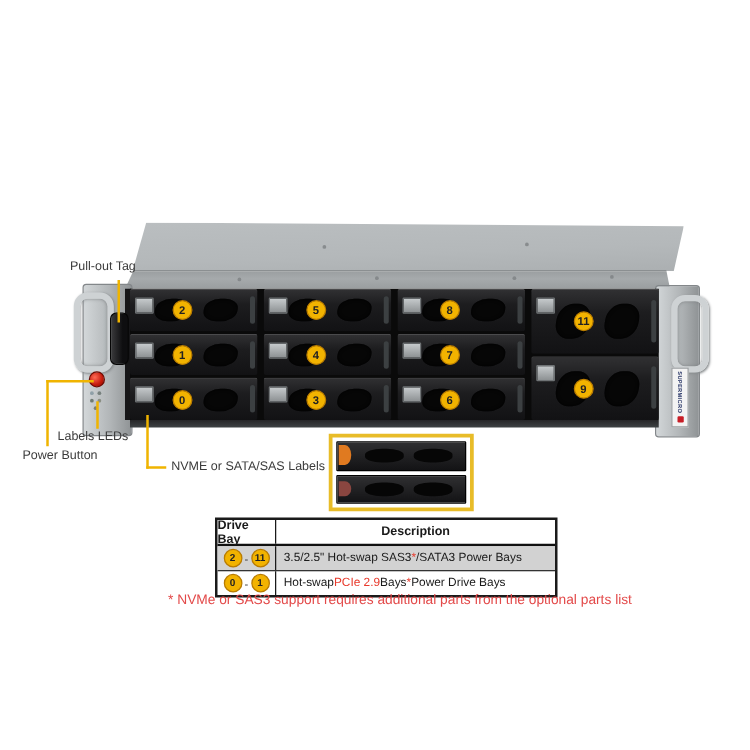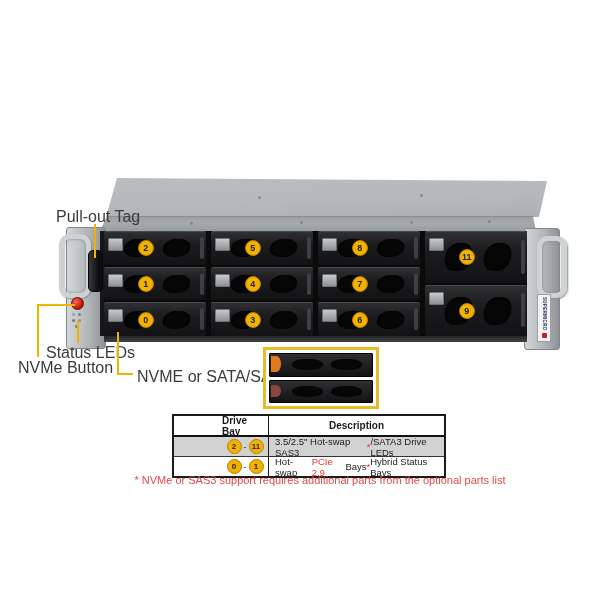--- a/index.html
+++ b/index.html
@@ -51,35 +51,35 @@
         border:1px solid #b97c00;color:#222;font-size:9px;font-weight:bold;
         display:flex;align-items:center;justify-content:center;}
   .bottom-strip{left:104px;top:336px;width:423px;height:6px;
         background:linear-gradient(#262628,#3e4244);}
   .side-gap{background:#161618;}
   .pull-tab{left:88px;top:250px;width:13px;height:40px;border-radius:5px;
         background:linear-gradient(90deg,#3a3a3c,#0e0e10 70%);border:1px solid #050505;}
 
   
   .cl{background:#f0b400;}
-  .callout-label{font-size:16px;color:#3b3b3b;white-space:nowrap;}
+  .callout-label{font-size:10px;color:#3b3b3b;white-space:nowrap;}
 
   
   .inset{left:263px;top:347px;width:104px;height:50px;border:3px solid #e8bc28;
         background:#fff;padding:3px;display:flex;flex-direction:column;gap:3px;}
   .inset-tray{flex:1;position:relative;background:linear-gradient(#2f2f31,#131315);
         border:1px solid #000;border-radius:1px;overflow:hidden;}
   .inset-wedge{position:absolute;left:1px;top:2px;width:10px;height:16px;
         border-radius:0 70% 70% 0;}
   .inset-vent{position:absolute;top:25%;height:50%;width:30%;background:#060606;
         border-radius:45%;}
 
   
   .spec-table{left:172px;top:414px;width:270px;border:2px solid #1a1a1a;background:#fff;}
-  .t-row{display:flex;height:19px;align-items:stretch;padding-left:48px;}
+  .t-row{display:flex;height:19px;align-items:stretch;}
   .t-row.header{border-bottom:2px solid #111;font-weight:bold;}
   .t-row.r1{background:#d2d2d2;border-bottom:1px solid #333;}
   .c1{width:46px;border-right:1px solid #1a1a1a;display:flex;align-items:center;
       justify-content:center;gap:2px;}
   .c2{flex:1;display:flex;align-items:center;padding-left:6px;}
   .t-row{font-size:9.5px;color:#1a1a1a;}
   .t-row.header .c1,.t-row.header .c2{justify-content:center;padding-left:0;font-size:10px;}
   .mini-badge{width:13px;height:13px;border-radius:50%;background:#f2b300;
       border:1px solid #b97c00;color:#222;font-size:8px;font-weight:bold;
       display:flex;align-items:center;justify-content:center;flex:none;}
@@ -210,24 +210,24 @@
     </div>
   <div class="abs bottom-strip"></div>
   <div class="abs pull-tab"></div>
 </div>
 
 <div class="abs cl" style="left:94px;top:224px;width:2px;height:34px;z-index:1;"></div>
 <div class="abs callout-label" style="left:56px;top:208px;">Pull-out Tag</div>
 
 <div class="abs cl" style="left:37px;top:304px;width:38px;height:2px;"></div>
 <div class="abs cl" style="left:37px;top:304px;width:2px;height:53px;"></div>
-<div class="abs callout-label" style="left:18px;top:359px;">NVMe Button</div>
+<div class="abs callout-label" style="left:18px;top:359px;">Power Button</div>
 
 <div class="abs cl" style="left:77px;top:321px;width:2px;height:22px;"></div>
-<div class="abs callout-label" style="left:46px;top:344px;">Status LEDs</div>
+<div class="abs callout-label" style="left:46px;top:344px;">Labels LEDs</div>
 
 <div class="abs cl" style="left:117px;top:332px;width:2px;height:43px;"></div>
 <div class="abs cl" style="left:117px;top:373px;width:16px;height:2px;"></div>
 <div class="abs callout-label" style="left:137px;top:368px;">NVME or SATA/SAS Labels</div>
 
 <div class="abs inset">
   <div class="inset-tray">
     <div class="inset-wedge" style="background:#e07a20;"></div>
     <div class="inset-vent" style="left:22%;"></div>
     <div class="inset-vent" style="left:60%;"></div>
@@ -246,32 +246,32 @@
   </div>
   <div class="t-row r1">
     <div class="c1">
       <span class="mini-badge">2</span>
       <span class="dash">-</span>
       <span class="mini-badge">11</span>
     </div>
     <div class="c2">
       <span>3.5/2.5" Hot-swap SAS3</span>
         <span class="red">*</span>
-        <span>/SATA3 Drive LEDs</span>
+        <span>/SATA3 Power Bays</span>
     </div>
   </div>
   <div class="t-row r2">
     <div class="c1">
       <span class="mini-badge">0</span>
       <span class="dash">-</span>
       <span class="mini-badge">1</span>
     </div>
     <div class="c2">
       <span>Hot-swap </span>
         <span class="red">PCIe 2.9</span>
         <span> Bays</span>
         <span class="red">*</span>
-        <span> Hybrid Status Bays</span>
+        <span> Power Drive Bays</span>
     </div>
   </div>
 </div>
 
 <div class="abs footnote">* NVMe or SAS3 support requires additional parts from the optional parts list</div>
 
 </body></html>

